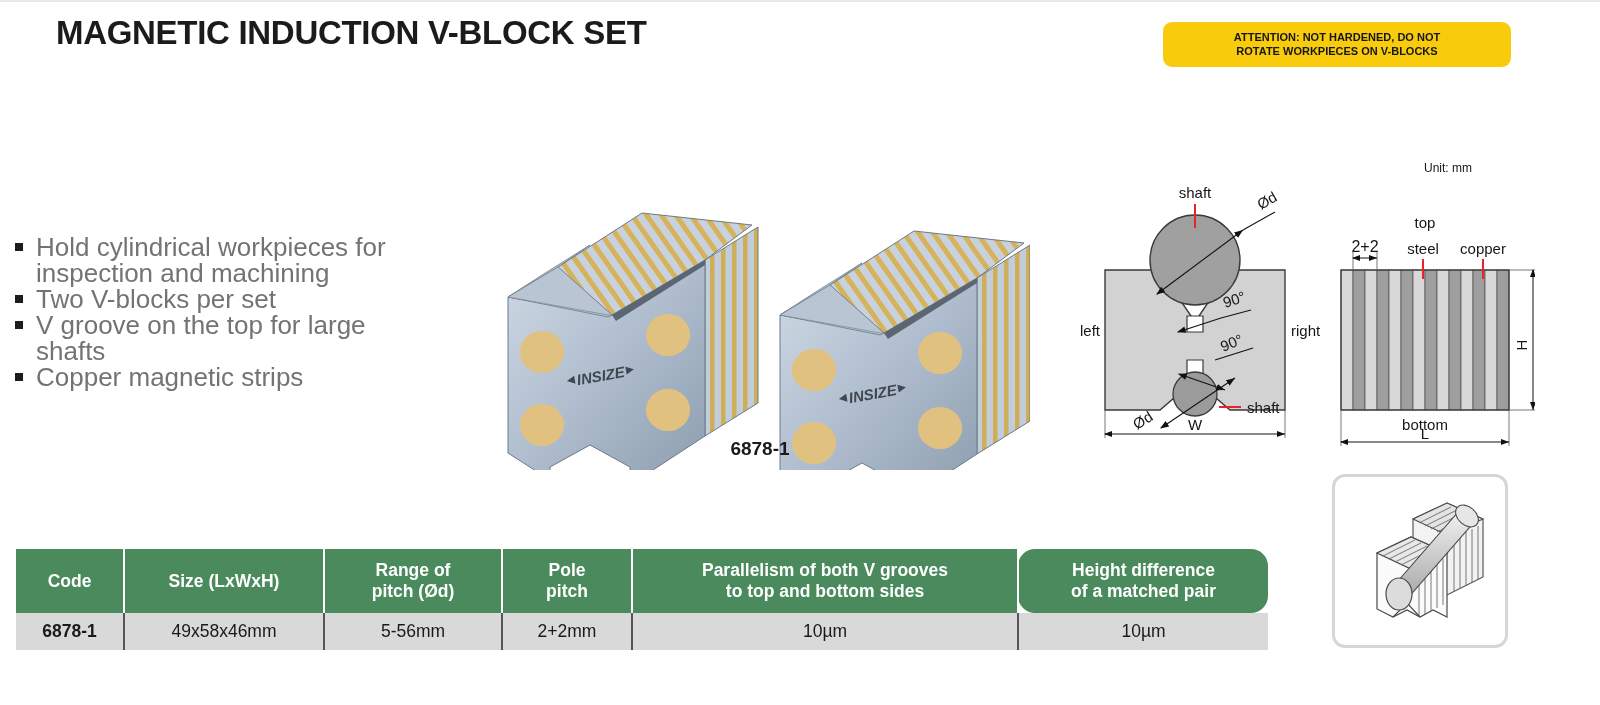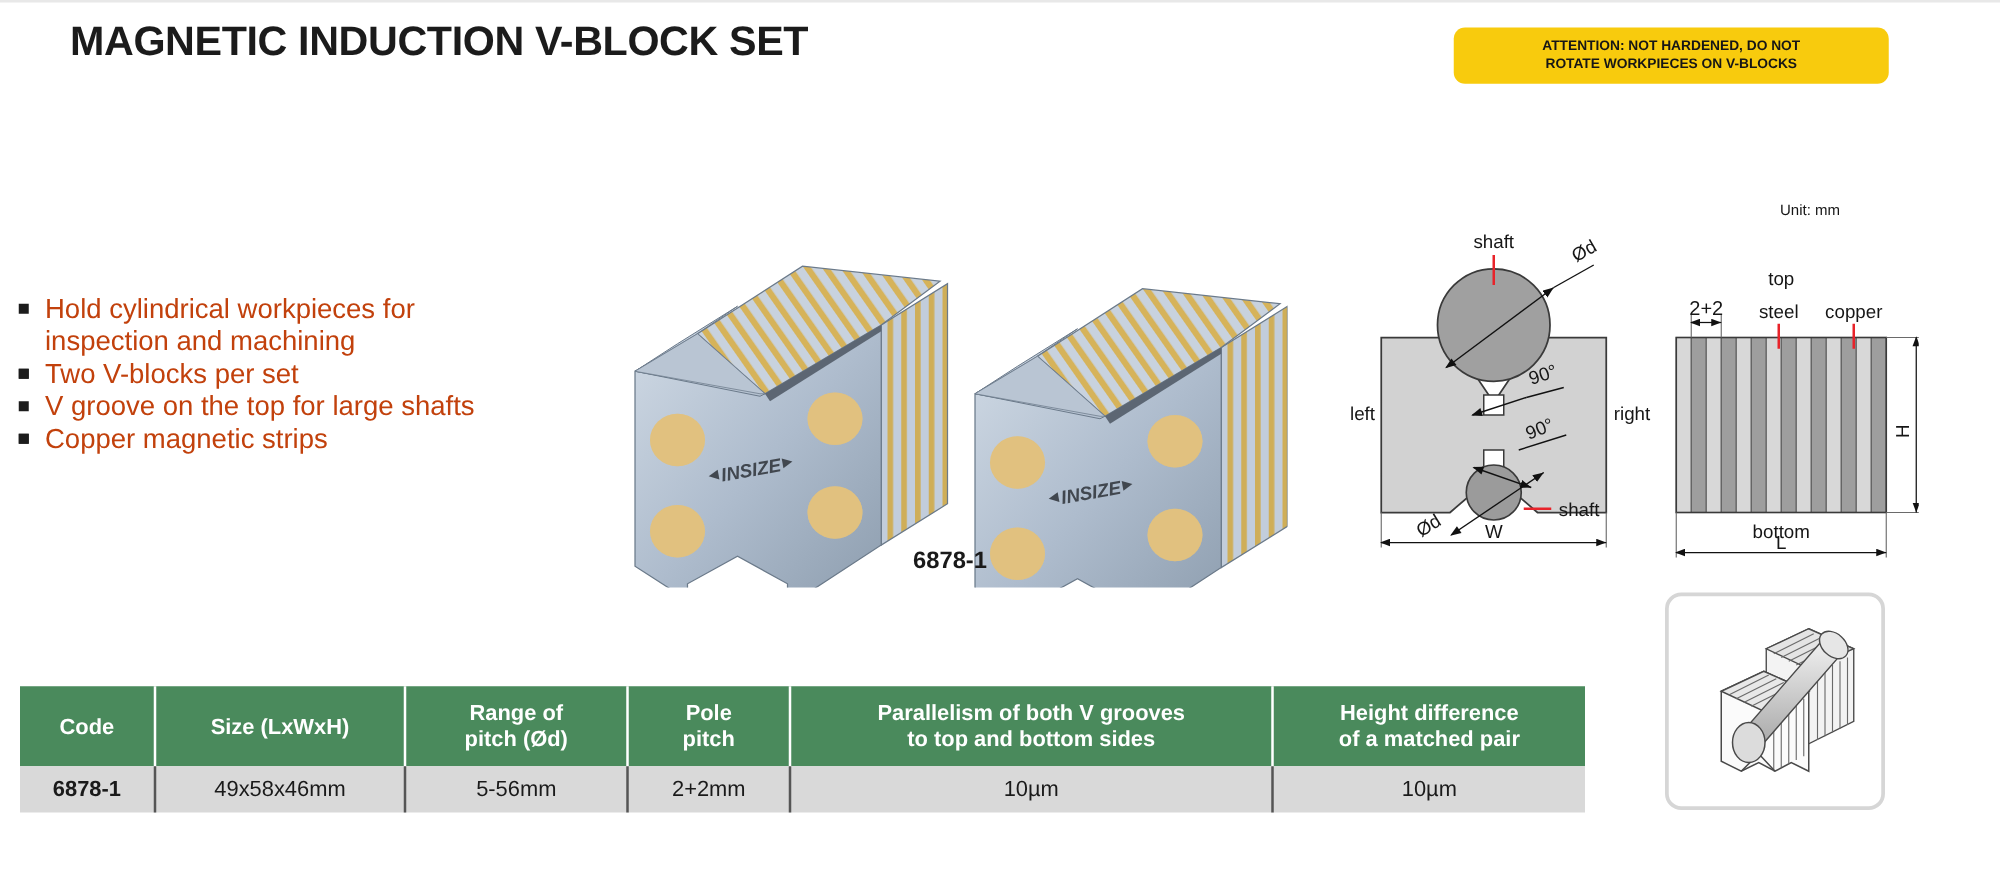--- a/index.html
+++ b/index.html
@@ -31,21 +31,21 @@
     background: #f8cb0d; border-radius: 9px;
     text-align: center;
     font-size: 11px; font-weight: bold; line-height: 1.28;
     color: #161616;
   }
 
   
   .features {
     position: absolute; left: 12px; top: 234px;
     width: 420px;
-    font-size: 22px; line-height: 26px; color: #c2410c;
+    font-size: 26px; line-height: 26px; color: #737373;
   }
   .feature-item {
     position: relative; padding-left: 24px; margin-bottom: 0px;
   }
   .feature-item .bullet {
     position: absolute; left: 3px; top: 9px;
     width: 8px; height: 8px; background: #1c1c1c;
   }
 
   
@@ -78,21 +78,21 @@
     table-layout: fixed;
   }
   .spec-table th {
     background: #4a8a5c; color: #ffffff;
     font-size: 17.5px; font-weight: bold; line-height: 1.2;
     text-align: center; vertical-align: middle;
     height: 64px; padding: 2px 4px;
     border-left: 2px solid #ffffff; border-right: 2px solid #ffffff;
   }
   .spec-table th:first-child { border-left: none; }
-  .spec-table th:last-child { border-right: none; }
+  .spec-table th:last-child { border-right: none; border-radius: 17px; }
   .spec-table td {
     background: #d9d9d9; color: #1a1a1a;
     font-size: 17.5px; text-align: center; vertical-align: middle;
     height: 37px; padding: 2px 4px;
     border-left: 2px solid #737373; border-right: 2px solid #555555;
   }
   .spec-table td:first-child { border-left: none; font-weight: bold; }
   .spec-table td:last-child { border-right: none; }
 
   svg { display: block; }

